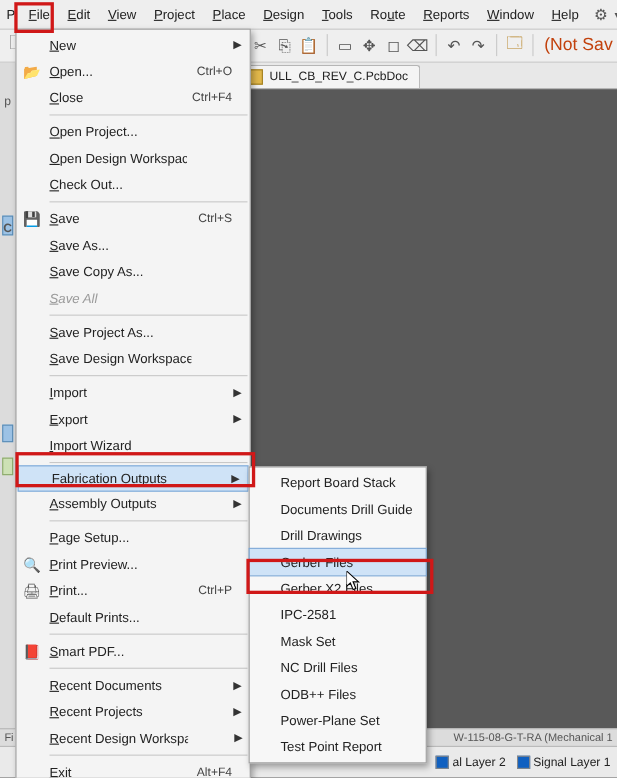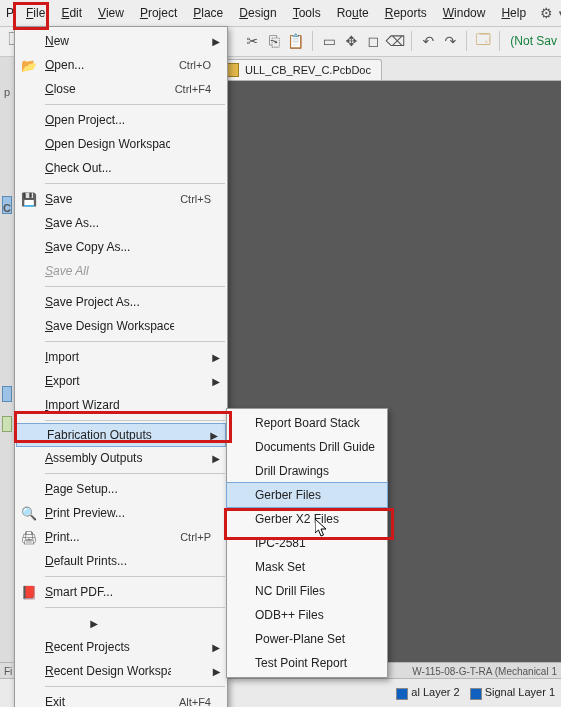--- a/index.html
+++ b/index.html
@@ -4,21 +4,21 @@
 <style>
   html,body{margin:0;padding:0;font-family:"Segoe UI",Tahoma,Arial,sans-serif;font-size:12px;color:#222;-webkit-font-smoothing:none;}
   body{width:561px;height:707px;overflow:hidden;background:#595959;position:relative;}
   .menubar{position:absolute;left:0;top:0;right:0;height:26px;background:#eee;border-bottom:1px solid #c8c8c8;display:flex;align-items:center;padding-left:4px;z-index:5;}
   .menubar .mitem{padding:4px 8px;cursor:default;}
   .menubar .mitem u{text-decoration:underline;}
   .menubar .gear{font-size:14px;color:#555;padding:0 6px;}
   .toolbar{position:absolute;left:0;top:26px;right:0;height:30px;background:#efefef;border-bottom:1px solid #c8c8c8;display:flex;align-items:center;padding-left:4px;gap:2px;z-index:4;}
   .tb-ico{width:20px;height:20px;display:flex;align-items:center;justify-content:center;font-size:14px;color:#555;}
   .tb-sep{width:1px;height:20px;background:#c8c8c8;margin:0 4px;}
-  .notsaved{font-size:12px;color:#15803d;padding:0 4px;}
+  .notsaved{font-size:16px;color:#c2410c;padding:0 4px;}
   .leftstrip{position:absolute;left:0;top:56px;width:14px;bottom:30px;background:#dcdcdc;border-right:1px solid #b5b5b5;z-index:3;}
   .leftstrip .vtxt{position:absolute;left:-2px;top:120px;width:18px;text-align:center;font-size:11px;color:#555;}
   .leftstrip .blue{position:absolute;left:2px;width:8px;background:#9cc2e5;border:1px solid #5a8cb5;}
   .tabbar{position:absolute;left:14px;top:56px;right:0;height:24px;background:#e8e8e8;border-bottom:1px solid #b5b5b5;display:flex;align-items:flex-end;padding-left:200px;z-index:2;}
   .tabbar .tab{background:#f4f4f4;border:1px solid #b5b5b5;border-bottom:none;padding:3px 10px;font-size:11px;border-top-left-radius:3px;border-top-right-radius:3px;display:flex;align-items:center;gap:6px;}
   .tabbar .tab .pcbi{width:12px;height:12px;background:#e2b84b;border:1px solid #a07e1f;}
   .canvas{position:absolute;left:14px;top:80px;right:0;bottom:30px;background:#595959;z-index:1;}
   .statusbar{position:absolute;left:0;right:0;bottom:0;height:28px;background:#eaeaea;border-top:1px solid #b5b5b5;display:flex;align-items:center;padding:0 6px;gap:8px;font-size:11px;z-index:5;}
   .statusbar .right{margin-left:auto;display:flex;align-items:flex-start;gap:10px;}
   .sw{width:10px;height:10px;display:inline-block;margin-right:3px;vertical-align:middle;border:1px solid #888;}
@@ -29,21 +29,21 @@
   .menu .row{display:flex;align-items:center;height:24px;padding:0 6px 0 2px;cursor:default;position:relative;}
   .menu .row.sep{height:0;border-top:1px solid #c8c8c8;margin:3px 2px 3px 30px;}
   .menu .ico{width:24px;height:20px;display:flex;align-items:center;justify-content:center;font-size:13px;color:#555;flex:0 0 24px;}
   .menu .lbl{flex:1 1 auto;padding-left:4px;white-space:nowrap;overflow:hidden;}
   .menu .lbl u{text-decoration:underline;}
   .menu .sc{width:48px;text-align:right;color:#444;font-size:11px;}
   .menu .arr{width:10px;text-align:center;color:#333;font-size:10px;}
   .menu .dis .lbl{color:#9a9a9a;font-style:italic;}
   .menu .hl{background:#cfe3f7;border:1px solid #7aa7d6;margin:-1px 1px;height:22px;}
   
-  .submenu{position:absolute;left:226px;top:408px;width:160px;background:#f7f7f7;border:1px solid #9a9a9a;box-shadow:2px 3px 6px rgba(0,0,0,.35);z-index:21;padding:2px 0;}
+  .submenu{position:absolute;left:226px;top:424px;width:160px;background:#f7f7f7;border:1px solid #9a9a9a;box-shadow:2px 3px 6px rgba(0,0,0,.35);z-index:21;padding:2px 0;}
   .submenu .srow{display:flex;align-items:center;height:24px;padding:0 8px 0 28px;cursor:default;}
   .submenu .shl{background:#cfe3f7;outline:1px solid #7aa7d6;}
   
   .redbox{position:absolute;border:3px solid #d01818;z-index:40;pointer-events:none;}
   .rb-file{left:13px;top:2px;width:30px;height:22px;}
   .rb-fab{left:14px;top:411px;width:212px;height:26px;}
   .rb-gerb{left:224px;top:508px;width:164px;height:26px;}
   
   .cursor{position:absolute;left:315px;top:519px;z-index:45;pointer-events:none;}
   .cursor svg{display:block;}
@@ -255,20 +255,21 @@
     <div class="row sep"></div>
     <div class="row">
       <span class="ico">📕</span>
       <span class="lbl"><u>S</u>mart PDF...</span>
       <span class="sc"></span>
       <span class="arr"></span>
     </div>
     <div class="row sep"></div>
     <div class="row">
       <span class="ico"></span>
+      <span class="lbl"><u>R</u>ecent Documents</span>
       <span class="sc"></span>
       <span class="arr">▶</span>
     </div>
     <div class="row">
       <span class="ico"></span>
       <span class="lbl"><u>R</u>ecent Projects</span>
       <span class="sc"></span>
       <span class="arr">▶</span>
     </div>
     <div class="row">

